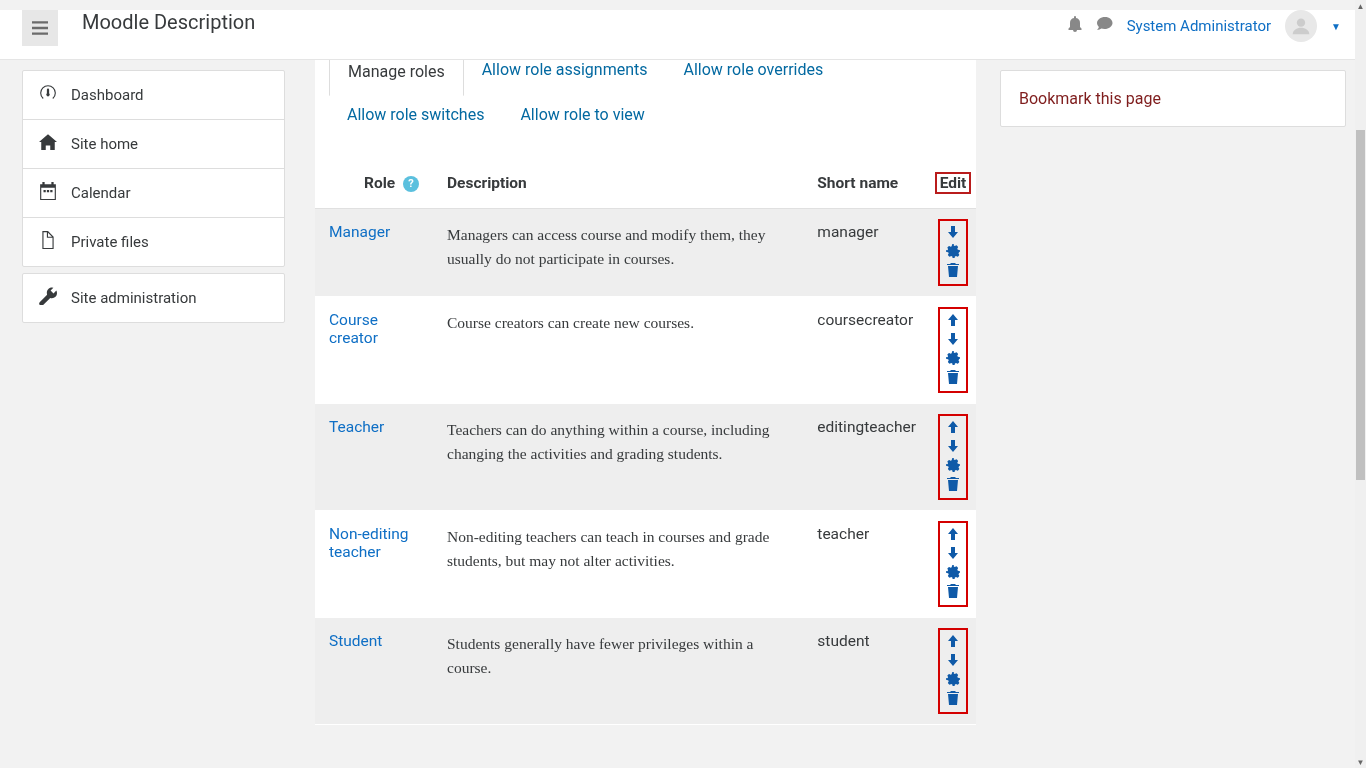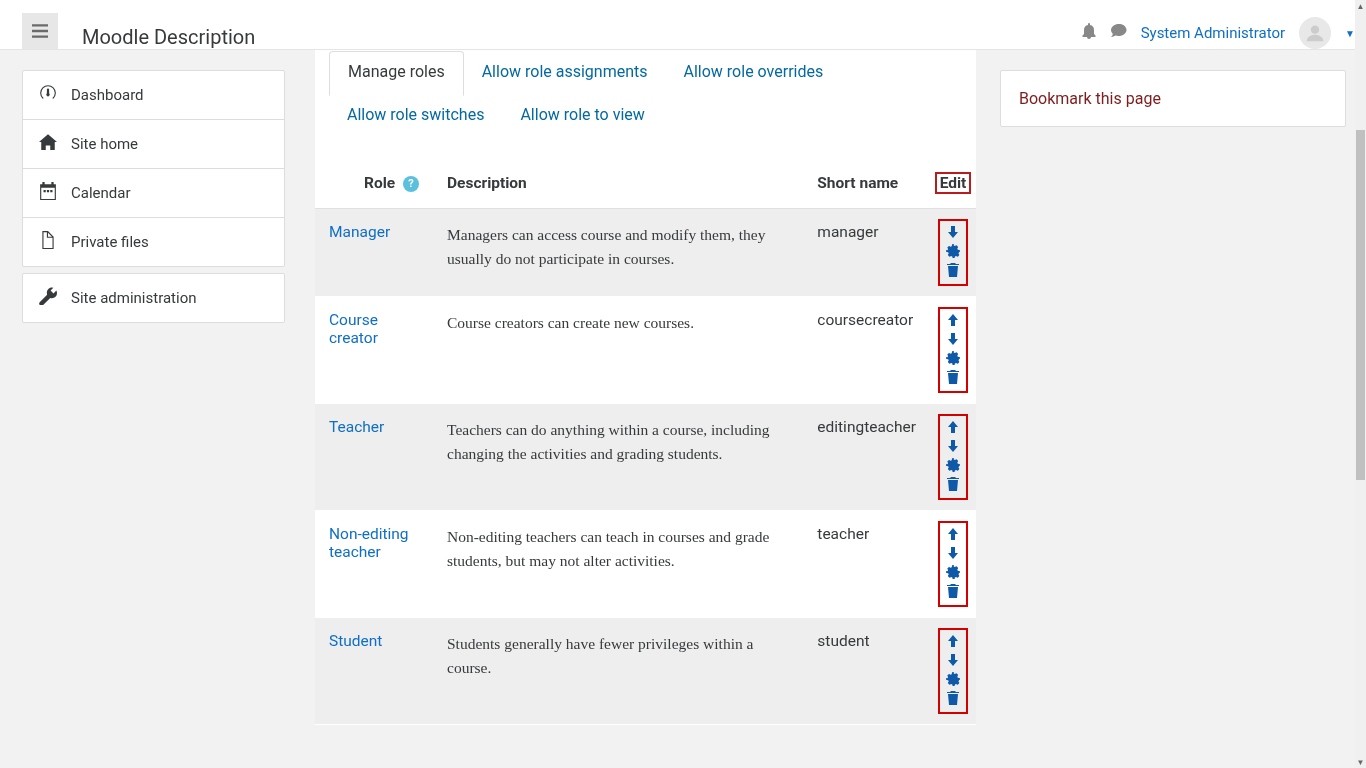--- a/index.html
+++ b/index.html
@@ -1,38 +1,38 @@
 <!DOCTYPE html>
 <html><head>
 <meta charset="utf-8">
 <style>
 * { box-sizing: border-box; margin: 0; padding: 0; }
 body { font-family: -apple-system, BlinkMacSystemFont, "Segoe UI", Roboto, Helvetica, Arial, sans-serif; background: #f2f2f2; font-size: 15px; color: #373a3c; overflow: hidden; }
-.topbar { background: #fff; height: 50px; display: flex; align-items: flex-end; padding: 0 0 0 0; border-bottom: 1px solid #e5e5e5; position: fixed; top: 0; left: 0; right: 11px; z-index: 100; }
+.topbar { background: #fff; height: 50px; display: flex; align-items: flex-start; padding: 0 0 0 0; border-bottom: 1px solid #e5e5e5; position: fixed; top: 10px; left: 0; right: 11px; z-index: 100; }
 .hamburger { width: 36px; height: 36px; display: flex; align-items: center; justify-content: center; background: #e7e7e7; margin-left: 22px; cursor: pointer; }
 .hamburger svg { width: 16px; height: 16px; }
 .site-title { font-size: 20px; color: #373a3c; margin-left: 24px; font-weight: 400; }
-.topbar-right { margin-left: auto; display: flex; align-items: center; gap: 14px; }
+.topbar-right { margin-left: auto; display: flex; align-items: center; gap: 14px; padding-right: 14px; }
 .topbar-right .icon-btn { color: #666; cursor: pointer; }
 .username { color: #0f6fc5; cursor: pointer; font-size: 15px; }
 .avatar { width: 32px; height: 32px; border-radius: 50%; background: #e8e8e8; display: flex; align-items: center; justify-content: center; }
 .avatar svg { width: 20px; height: 20px; fill: #ccc; }
 .caret-down { color: #0f6fc5; font-size: 10px; cursor: pointer; }
 
 .page { display: flex; padding-top: 50px; height: 768px; }
 .sidebar { width: 285px; padding: 20px 0 0 22px; flex-shrink: 0; }
 .sidebar-group { background: #fff; border: 1px solid #ddd; border-radius: 2px; margin-bottom: 6px; }
 .sidebar-item { padding: 13px 16px; border-bottom: 1px solid #ddd; display: flex; align-items: center; gap: 14px; cursor: pointer; color: #373a3c; }
 .sidebar-item:last-child { border-bottom: none; }
 .sidebar-item .ic { width: 18px; height: 18px; flex-shrink: 0; color: #373a3c; }
 
 .main { flex: 1; padding: 0 10px 0 30px; }
 .content-card { background: #fff; }
 
-.tabs { display: flex; flex-wrap: wrap; padding: 0 14px; border-bottom: 1px solid transparent; gap: 0; align-items: flex-end; }
+.tabs { display: flex; flex-wrap: wrap; padding: 0 14px; border-bottom: 1px solid transparent; gap: 0; }
 .tab { padding: 10px 18px 14px; color: #0369a1; cursor: pointer; font-size: 16px; }
 .tab.active { color: #373a3c; border: 1px solid #ddd; border-bottom: 1px solid #fff; border-radius: 4px 4px 0 0; background: #fff; position: relative; top: 1px; }
 
 .table-wrap { padding: 23px 0 0 0; }
 table { width: 100%; border-collapse: collapse; }
 th { text-align: left; padding: 10px 14px 14px; font-weight: 700; font-size: 15.5px; border-bottom: 1px solid #e0e0e0; }
 th.col-role { padding-left: 14px; width: 118px; text-align: right; }
 th.col-desc { width: auto; }
 th.col-short { width: 120px; }
 th.col-edit { width: 46px; text-align: center; padding-left: 4px; padding-right: 4px; }

